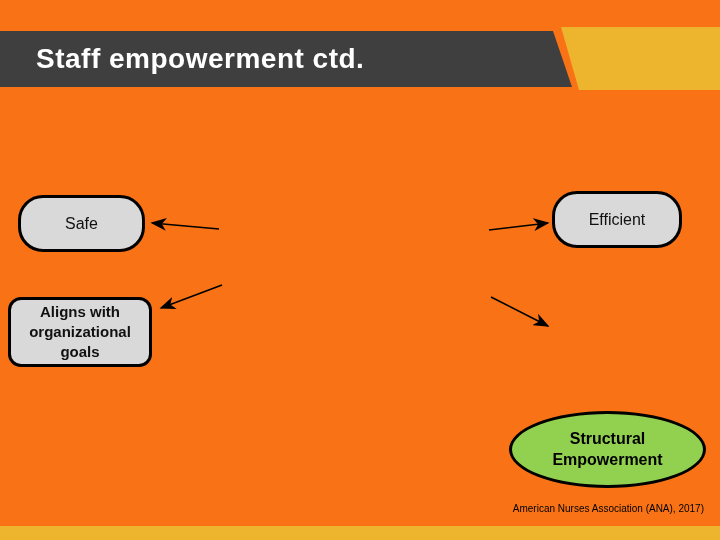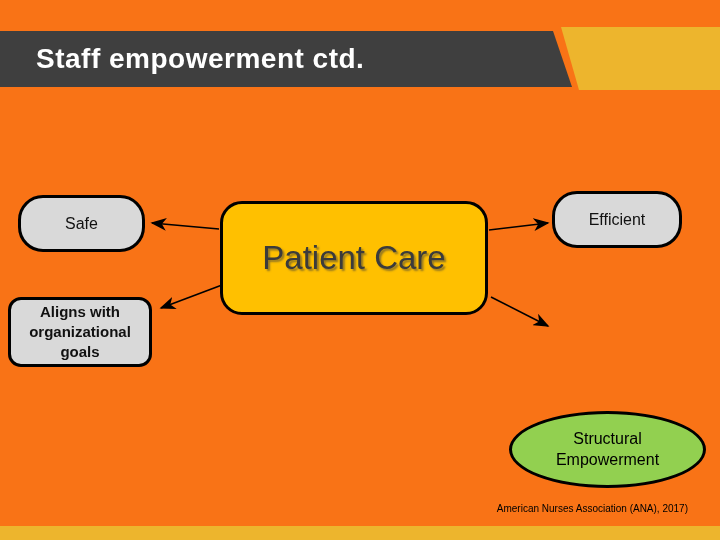--- a/index.html
+++ b/index.html
@@ -50,28 +50,28 @@
   .node--safe{left:18px;top:195px;width:127px;height:57px;}
   .node--efficient{left:552px;top:191px;width:130px;height:57px;}
   .node--aligns{left:8px;top:297px;width:144px;height:70px;font-weight:bold;font-size:15px;border-radius:13px;padding:2px;}
   .node--effective{left:552px;top:308px;width:128px;height:59px;}
   .node--aligns .node-label{width:120px;margin:0 auto;}
   .ellipse{
     position:absolute;left:509px;top:411px;width:197px;height:77px;box-sizing:border-box;
     background:var(--ellipse-fill,#92D050);
     border:3px solid var(--outline,#000);border-radius:50%;
     display:flex;align-items:center;justify-content:center;text-align:center;
-    font-weight:normal;font-size:16px;color:#000;line-height:1.3;
+    font-weight:bold;font-size:16px;color:#000;line-height:1.3;
   }
   .ellipse .node-label{width:120px;margin:0 auto;}
   .connectors{position:absolute;left:0;top:0;width:720px;height:540px;pointer-events:none;}
   .connectors line{stroke:var(--outline,#000);stroke-width:1.6;}
   
   .citation{
-    position:absolute;right:32px;top:503px;font-size:10px;color:#000;white-space:nowrap;
+    position:absolute;right:16px;top:503px;font-size:10px;color:#000;white-space:nowrap;
   }
   .bottom-bar{
     position:absolute;left:0;right:0;bottom:0;height:14px;
     background:var(--accent-gold,#EDB52D);
   }
 </style>
 </head>
 <body>
 
 <div class="stage">
@@ -86,23 +86,20 @@
       <marker id="ah" viewBox="0 0 10 8" refX="9" refY="4" markerWidth="10" markerHeight="8" orient="auto">
         <path d="M0,0 L10,4 L0,8 L2.8,4 Z" fill="#000"></path>
       </marker>
     </defs>
     <line x1="219" y1="229" x2="152" y2="223" marker-end="url(#ah)"></line>
     <line x1="222" y1="285" x2="161" y2="308" marker-end="url(#ah)"></line>
     <line x1="489" y1="230" x2="548" y2="223" marker-end="url(#ah)"></line>
     <line x1="491" y1="297" x2="548" y2="326" marker-end="url(#ah)"></line>
   </svg>
 
-  <div class="node node--center">
-    <span class="node-label">Patient Care</span>
-  </div>
 
   <div class="node node--safe">
     <span class="node-label">Safe</span>
   </div>
 
   <div class="node node--efficient">
     <span class="node-label">Efficient</span>
   </div>
 
   <div class="node node--aligns">

